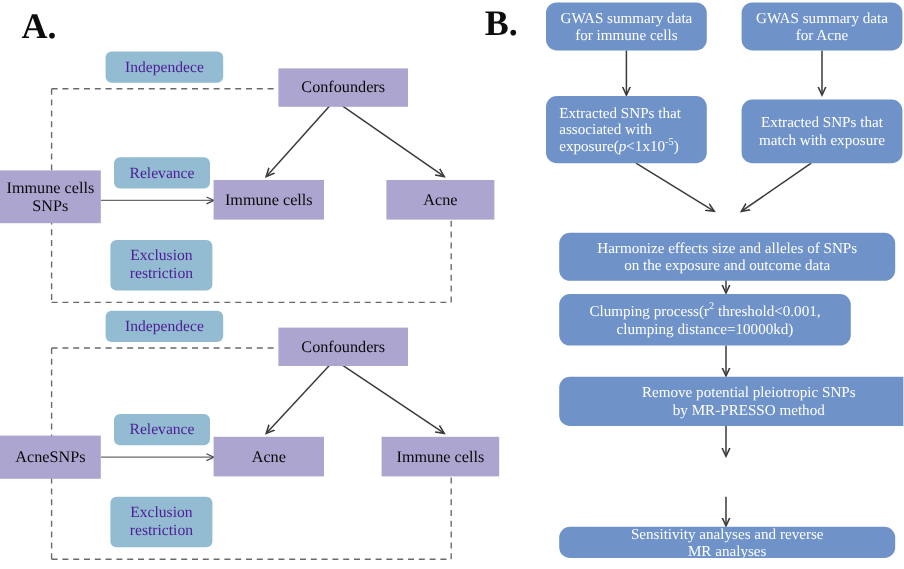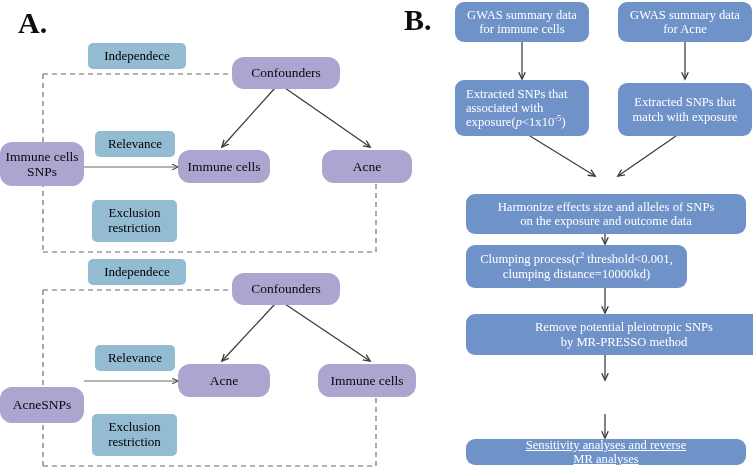--- a/index.html
+++ b/index.html
@@ -37,26 +37,26 @@
     text-align: center;
     border-radius: 7px;
     line-height: 1.12;
   }
 
   
   .node.var {
     background: #aca5d0;
     color: #080808;
     font-size: 13.5px;
-    border-radius: 12px;
+    border-radius: 0;
   }
   
   .node.assume {
     background: #93bcd2;
-    color: #000000;
+    color: #4c1d95;
     font-size: 13px;
     border-radius: 5px;
   }
   
   .node.flow {
     background: #6f92c8;
     color: #ffffff;
     font-size: 12.6px;
     border-radius: 9px;
     padding: 2px 4px;
@@ -164,21 +164,21 @@
   </div>
 
   <div class="node assume" style="left:88px; top:259px; width:98px; height:26px;">
     <span class="txt">Independece</span>
   </div>
 
   <div class="node var" style="left:232px; top:273px; width:108px; height:32px;">
     <span class="txt">Confounders</span>
   </div>
 
-  <div class="node var" style="left:0px; top:363px; width:84px; height:36px;margin-top:24px;">
+  <div class="node var" style="left:0px; top:363px; width:84px; height:36px;">
     <span class="txt">AcneSNPs</span>
   </div>
 
   <div class="node assume" style="left:95px; top:345px; width:80px; height:26px;">
     <span class="txt">Relevance</span>
   </div>
 
   <div class="node var" style="left:178px; top:364px; width:92px; height:33px;">
     <span class="txt">Acne</span>
   </div>
@@ -213,29 +213,29 @@
   <div class="node flow" style="left:618px; top:83px; width:134px; height:53px;">
     <span class="txt">Extracted SNPs that
 match with exposure</span>
   </div>
 
   <div class="node flow" style="left:466px; top:194px; width:280px; height:40px;">
     <span class="txt">Harmonize effects size and alleles of SNPs
 on the exposure and outcome data</span>
   </div>
 
-  <div class="node flow" style="left:466px; top:245px; width:221px; height:43px;">
+  <div class="node flow" style="left:466px; top:245px; width:243px; height:43px;">
     <span class="txt"><span>Clumping process(r</span><sup>2</sup><span> threshold&lt;0.001,
 clumping distance=10000kd)</span></span>
   </div>
 
   <div class="node flow" style="left:466px; top:314px; width:316px; height:41px;">
     <span class="txt">Remove potential pleiotropic SNPs
 by MR-PRESSO method</span>
   </div>
 
 
-  <div class="node flow" style="left:466px; top:439px; width:280px; height:26px;text-decoration:underline;">
+  <div class="node flow" style="left:466px; top:439px; width:280px; height:26px;">
     <span class="txt">Sensitivity analyses and reverse
 MR analyses</span>
   </div>
 
 </div>
 
 </body></html>

